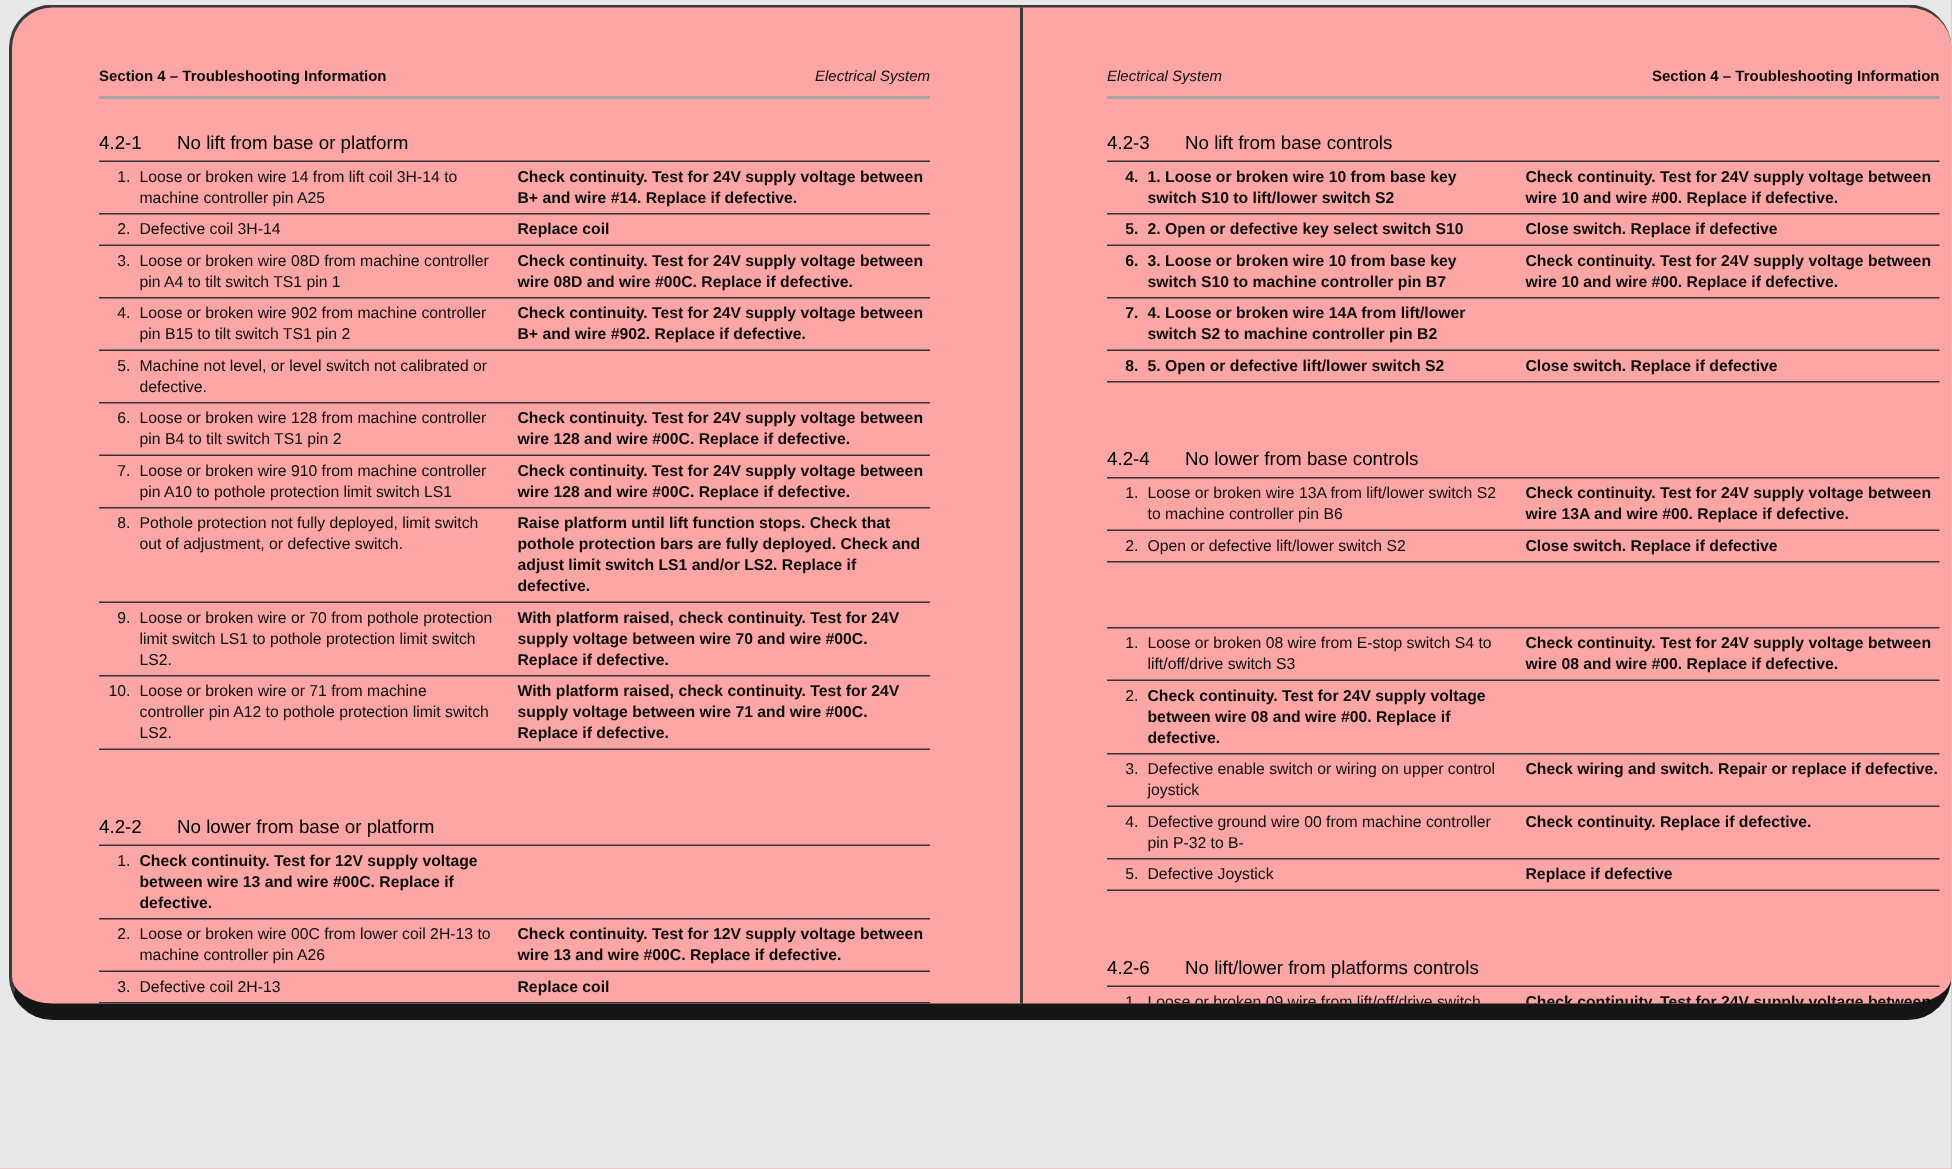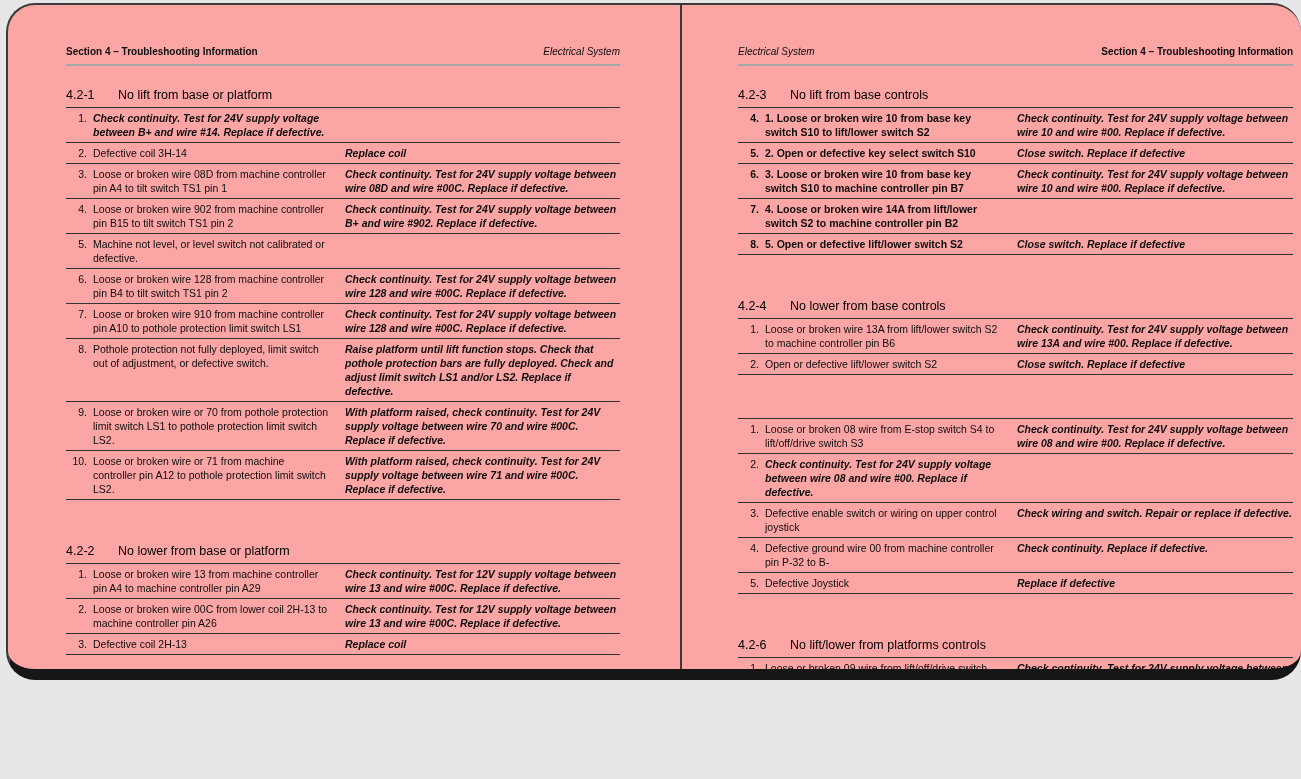--- a/index.html
+++ b/index.html
@@ -49,41 +49,42 @@
   .tbl { border-top:1px solid var(--rule,#333); }
   .row {
     display:grid;
     grid-template-columns:27px 252px 1fr;
     border-bottom:1px solid var(--rule,#333);
     padding:3px 0 3px;
     font-size:10.5px; line-height:14px; color:#0d0d0d;
   }
   .num     { text-align:right; padding-right:6px; white-space:nowrap; }
   .problem { padding-right:16px; }
-  .solution{ font-weight:bold;font-style:italic; }
+  .solution{ font-weight:bold; }
   .tbl.left-bold .num, .tbl.left-bold .problem { font-weight:bold; }
 </style>
 </head>
 <body style="--frame-border: #3a3a3a; --bottom-bar: #161616; --rule: #333333;">
 
 <div class="frame" id="spread">
     <div class="page page-left">
       <div class="running-header">
         <div class="rh rh-bold">Section 4 – Troubleshooting Information</div>
         <div class="rh rh-italic">Electrical System</div>
       </div>
       <div class="header-rule"></div>
       <div class="section first">
         <div class="section-heading">
           <div class="section-number">4.2-1</div>
           <div class="section-title">No lift from base or platform</div>
         </div>
         <div class="tbl">
           <div class="row">
             <div class="num">1.</div>
+            <div class="problem">Loose or broken wire 14 from lift coil 3H-14 to machine controller pin A25</div>
             <div class="solution">Check continuity. Test for 24V supply voltage between B+ and wire #14. Replace if defective.</div>
           </div>
           <div class="row">
             <div class="num">2.</div>
             <div class="problem">Defective coil 3H-14</div>
             <div class="solution">Replace coil</div>
           </div>
           <div class="row">
             <div class="num">3.</div>
             <div class="problem">Loose or broken wire 08D from machine controller pin A4 to tilt switch TS1 pin 1</div>
@@ -126,21 +127,20 @@
         </div>
       </div>
       <div class="section">
         <div class="section-heading">
           <div class="section-number">4.2-2</div>
           <div class="section-title">No lower from base or platform</div>
         </div>
         <div class="tbl">
           <div class="row">
             <div class="num">1.</div>
-            <div class="problem">Loose or broken wire 13 from machine controller pin A4 to machine controller pin A29</div>
             <div class="solution">Check continuity. Test for 12V supply voltage between wire 13 and wire #00C. Replace if defective.</div>
           </div>
           <div class="row">
             <div class="num">2.</div>
             <div class="problem">Loose or broken wire 00C from lower coil 2H-13 to machine controller pin A26</div>
             <div class="solution">Check continuity. Test for 12V supply voltage between wire 13 and wire #00C. Replace if defective.</div>
           </div>
           <div class="row">
             <div class="num">3.</div>
             <div class="problem">Defective coil 2H-13</div>

